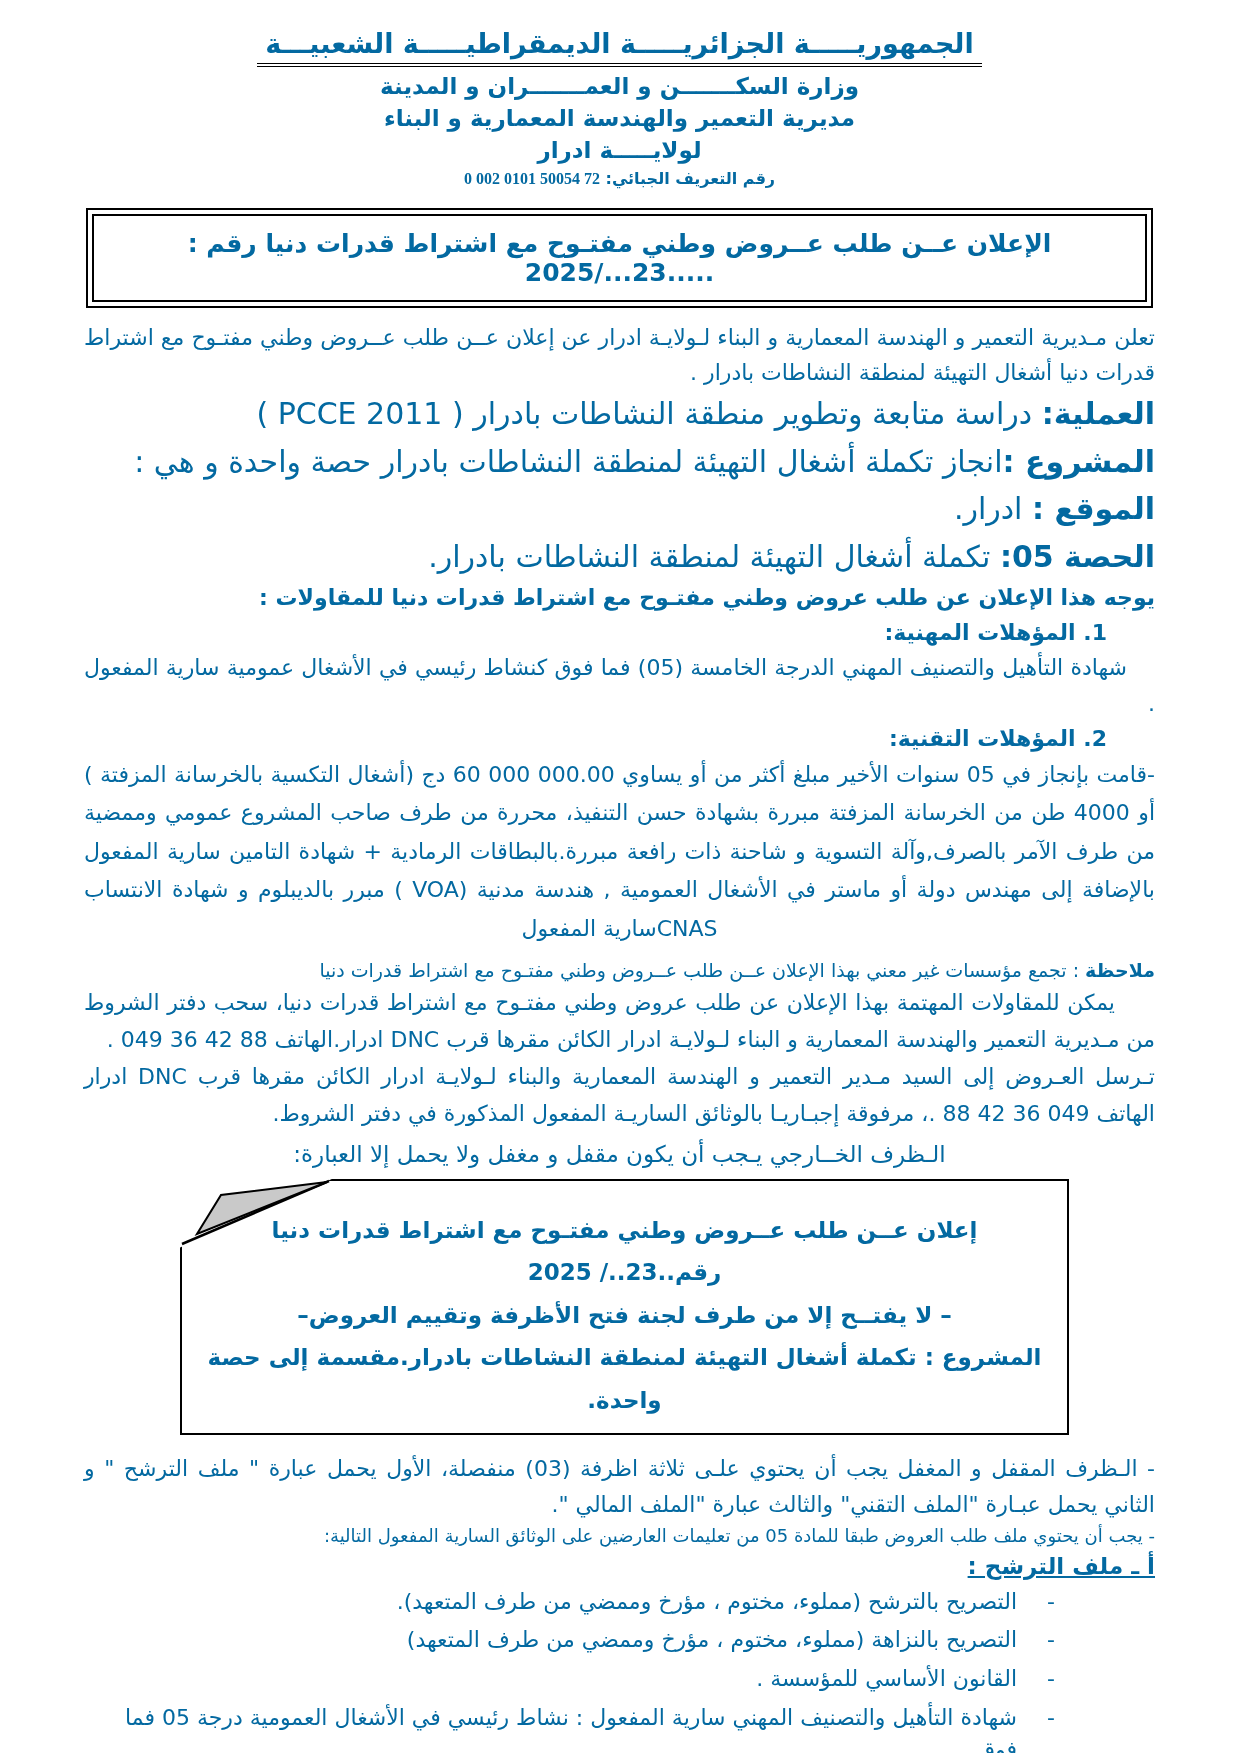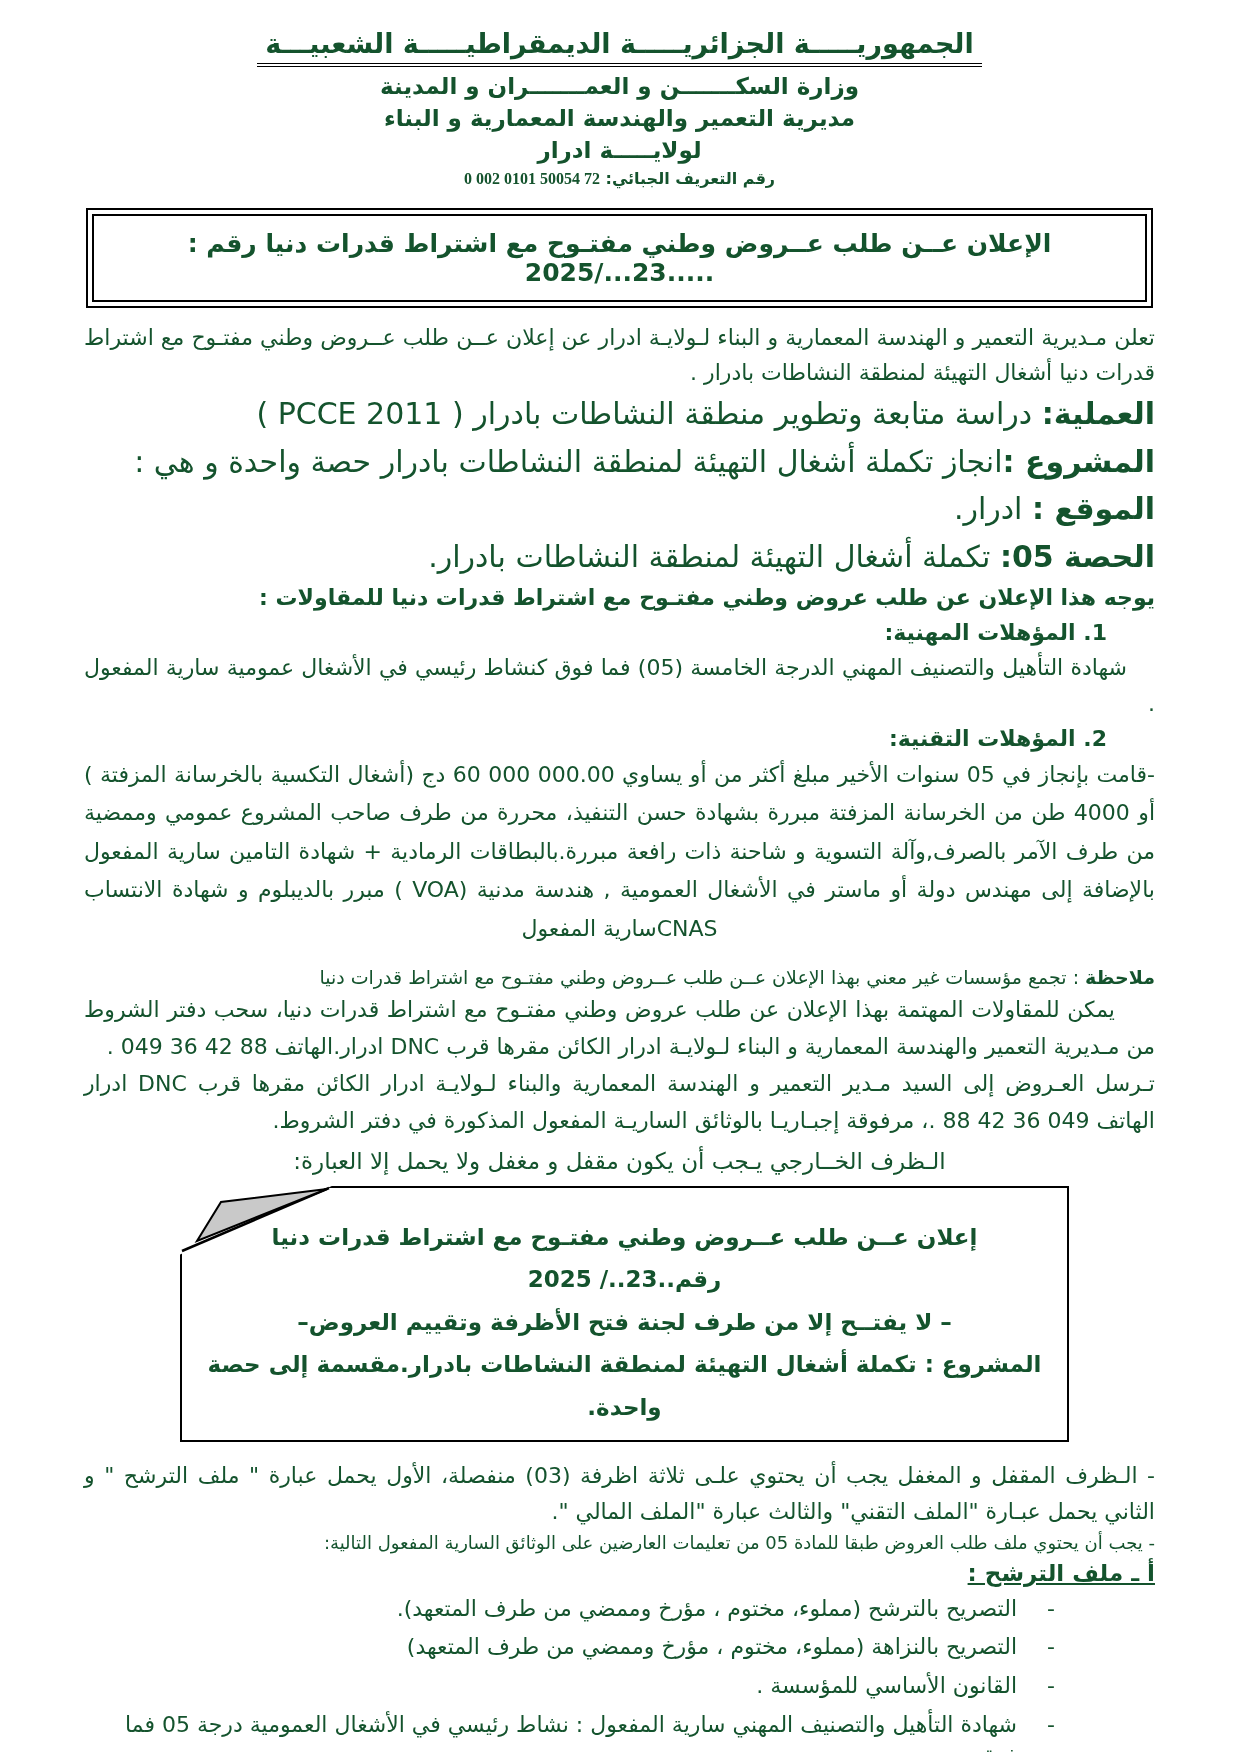--- a/index.html
+++ b/index.html
@@ -1,39 +1,39 @@
 <!DOCTYPE html>
 <html dir="rtl" lang="ar"><head>
 <meta charset="utf-8">
 <style>
   html,body { margin:0; padding:0; background:#ffffff; }
   .page {
     width:1239px; height:1753px; box-sizing:border-box;
-    background:#fff; color:#14532d;
+    background:#fff; color:#0369a1;
     font-family:"DejaVu Sans", sans-serif;
     padding:28px 84px 0 84px;
     overflow:hidden; direction:rtl;
   }
   .hdr { text-align:center; font-weight:700; }
   .hdr-country { font-size:27px; display:inline-block; border-bottom:4px double #000; padding:0 8px 4px; }
   .hdr-line { font-size:23px; margin-top:6px; }
   .hdr-tax { font-size:16px; margin-top:6px; }
   .tax-num { font-family:"Liberation Serif", serif; }
 
   .title-box { margin:20px 2px 0 2px; border:2px solid #000; padding:4px; }
   .title-box-inner { border:2px solid #000; text-align:center; font-weight:700; font-size:25px; padding:13px 6px; }
 
   .b { font-weight:700; }
   .para { font-size:22px; line-height:1.6; text-align:justify; margin-top:12px; }
   .meta-line { font-size:30px; line-height:1.58; }
   .addressed { font-weight:700; font-size:22px; line-height:1.6; }
   .q-title { font-weight:700; font-size:22px; line-height:1.6; padding-right:48px; }
   .q-text { font-size:22px; line-height:1.6; text-align:justify; text-indent:28px; }
   .q-text-tech { font-size:22px; line-height:1.75; text-align:justify; text-align-last:center; }
-  .note-line { font-size:19px; line-height:1.5; margin-top:15px; }
+  .note-line { font-size:19px; line-height:1.5; margin-top:8px; }
   .withdraw { font-size:22px; line-height:1.68; text-align:justify; text-indent:40px; }
   .send { font-size:22px; line-height:1.68; text-align:justify; }
   .outer-env { font-size:23px; text-align:center; margin-top:8px; }
 
   .env-box { margin:12px 86px 0 96px; border:2px solid #000; position:relative;
              text-align:center; font-weight:700; font-size:23px; padding:28px 20px 12px 20px; }
   .env-box .env-line { line-height:1.85; }
   .fold { position:absolute; top:-3px; left:-3px; width:155px; height:70px; pointer-events:none; }
 
   .instr { font-size:22px; line-height:1.6; text-align:justify; margin-top:16px; }

